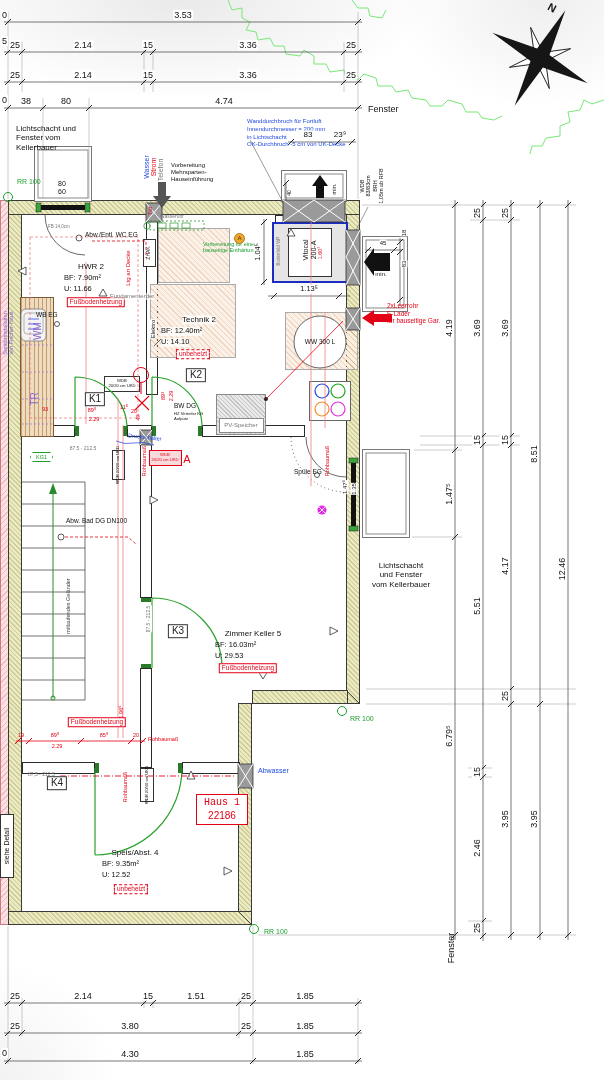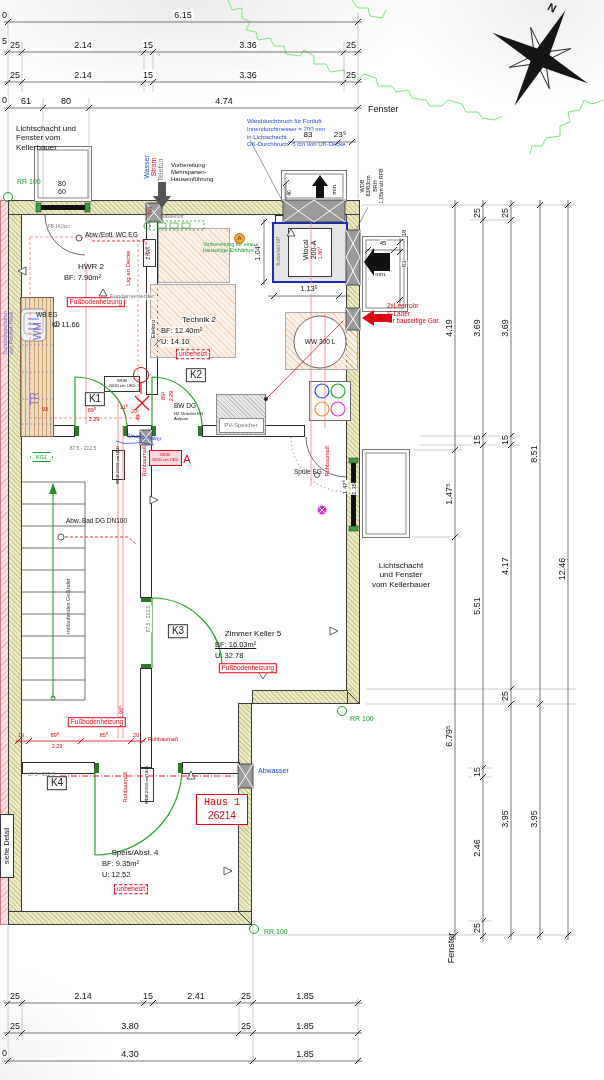--- a/index.html
+++ b/index.html
@@ -253,42 +253,42 @@
     </g>
 
     <g fill="none">
       <path d="M22 345 H54 M22 372 H54 M22 399 H54 M22 424 H54" stroke="#9a7ad2" stroke-width="0.7" stroke-dasharray="2,2"></path>
       <path d="M116 441 q9 4 18 2 t20 2" stroke="#2040e0" stroke-width="0.7"></path>
       <path d="M154 346 l7 -7" stroke="#333" stroke-width="0.7"></path>
     </g>
   </svg>
 
   <span class="lb dim" style="left:1px;top:10px;">0</span>
-  <span class="lb dim c" style="left:183px;top:15px;">6.15</span>
+  <span class="lb dim c" style="left:183px;top:15px;">3.53</span>
   <span class="lb dim" style="left:1px;top:36px;">5</span>
   <span class="lb dim c" style="left:15px;top:45px;">25</span>
   <span class="lb dim c" style="left:83px;top:45px;">2.14</span>
   <span class="lb dim c" style="left:148px;top:45px;">15</span>
   <span class="lb dim c" style="left:248px;top:45px;">3.36</span>
   <span class="lb dim c" style="left:351px;top:45px;">25</span>
   <span class="lb dim c" style="left:15px;top:75px;">25</span>
   <span class="lb dim c" style="left:83px;top:75px;">2.14</span>
   <span class="lb dim c" style="left:148px;top:75px;">15</span>
   <span class="lb dim c" style="left:248px;top:75px;">3.36</span>
   <span class="lb dim c" style="left:351px;top:75px;">25</span>
   <span class="lb dim" style="left:1px;top:95px;">0</span>
-  <span class="lb dim c" style="left:26px;top:101px;">61</span>
+  <span class="lb dim c" style="left:26px;top:101px;">38</span>
   <span class="lb dim c" style="left:66px;top:101px;">80</span>
   <span class="lb dim c" style="left:224px;top:101px;">4.74</span>
   <span class="lb f9" style="left:368px;top:104px;">Fenster</span>
 
   <span class="lb dim c" style="left:15px;top:996px;">25</span>
   <span class="lb dim c" style="left:83px;top:996px;">2.14</span>
   <span class="lb dim c" style="left:148px;top:996px;">15</span>
-  <span class="lb dim c" style="left:196px;top:996px;">2.41</span>
+  <span class="lb dim c" style="left:196px;top:996px;">1.51</span>
   <span class="lb dim c" style="left:246px;top:996px;">25</span>
   <span class="lb dim c" style="left:305px;top:996px;">1.85</span>
   <span class="lb dim c" style="left:15px;top:1026px;">25</span>
   <span class="lb dim c" style="left:130px;top:1026px;">3.80</span>
   <span class="lb dim c" style="left:246px;top:1026px;">25</span>
   <span class="lb dim c" style="left:305px;top:1026px;">1.85</span>
   <span class="lb dim" style="left:1px;top:1048px;">0</span>
   <span class="lb dim c" style="left:130px;top:1054px;">4.30</span>
   <span class="lb dim c" style="left:305px;top:1054px;">1.85</span>
 
@@ -341,21 +341,21 @@
   <span class="lb f6 c" style="left:383px;top:243px;background:#fff;">45</span>
   <span class="lb f6 c" style="left:381px;top:274px;">min.</span>
   <span class="lb f6 r" style="left:404px;top:264px;background:#fff;">83</span>
   <span class="lb f6 r" style="left:404px;top:233px;background:#fff;">18</span>
   <span class="lb f65 red" style="left:387px;top:302px;">2xLeerrohr
 E-Lader
 für bauseitige Gar.</span>
 
   <span class="lb f8 c" style="left:91px;top:267px;">HWR 2</span>
   <span class="lb" style="left:64px;top:274px;">BF:  7.90m²</span>
-  <span class="lb" style="left:52px;top:285px;margin-top:36px;">U:  11.66</span>
+  <span class="lb" style="left:64px;top:285px;">U:  11.66</span>
   <span class="lb f65 red rbox c" style="left:96px;top:302px;">Fußbodenheizung</span>
   <span class="lb f65" style="left:85px;top:231px;">Abw./Entl. WC EG</span>
   <span class="lb f45 gry" style="left:48px;top:224px;">FB 14,0cm</span>
   <span class="lb f65" style="left:36px;top:311px;">WB EG</span>
   <span class="lb f6 r red" style="left:128px;top:268px;">Ltg an Decke</span>
   <span class="lb f10 r pur" style="left:38px;top:331px;">WM</span>
   <span class="lb f10 r pur" style="left:35px;top:399px;">TR</span>
   <span class="lb f55 red" style="left:42px;top:406px;">93</span>
   <span class="lb f55 r pur" style="left:8px;top:333px;white-space:pre;">Sanitärinstallation
 von Fischer-Haus</span>
@@ -408,43 +408,43 @@
   <div class="kgbadge" style="left:30px;top:452px;"><span>KG1</span></div>
   <span class="lb f65" style="left:294px;top:468px;">Spüle EG</span>
   <span class="lb f6 r" style="left:345px;top:487px;background:#fff;">1.47⁵</span>
   <span class="lb f6 r" style="left:354px;top:489px;background:#fff;">1.35</span>
 
   <span class="lb f65" style="left:66px;top:517px;">Abw. Bad DG DN100</span>
   <span class="lb f55 r dgry" style="left:68px;top:606px;">mitlaufendes Geländer</span>
   <span class="lb f5 gry r" style="left:149px;top:619px;background:#fff;">87.5 - 212.5</span>
 
   <span class="lb f8 c" style="left:253px;top:634px;">Zimmer Keller 5</span>
-  <span class="lb" style="left:215px;top:641px;text-decoration:underline;">BF:  16.03m²</span>
-  <span class="lb" style="left:215px;top:652px;">U:  32.78</span>
+  <span class="lb" style="left:215px;top:641px;">BF:  16.03m²</span>
+  <span class="lb" style="left:215px;top:652px;">U:  29.53</span>
   <span class="lb f65 red rbox c" style="left:248px;top:668px;">Fußbodenheizung</span>
   <span class="lb f7 grn" style="left:350px;top:715px;">RR 100</span>
   <span class="lb f8 c" style="left:401px;top:575px;">Lichtschacht
 und Fenster
 vom Kellerbauer</span>
 
   <span class="lb f65 red rbox c" style="left:97px;top:722px;">Fußbodenheizung</span>
   <span class="lb f55 red c" style="left:21px;top:735px;">19</span>
   <span class="lb f55 red c" style="left:55px;top:735px;">89⁵</span>
   <span class="lb f55 red c" style="left:104px;top:735px;">85⁵</span>
   <span class="lb f55 red c" style="left:136px;top:735px;">20</span>
   <span class="lb f55 red c" style="left:57px;top:746px;">2.29</span>
   <span class="lb f55 red r" style="left:121px;top:712px;">1.96⁵</span>
   <span class="lb f55 red" style="left:148px;top:736px;">Rohbaumaß</span>
   <span class="lb f55 r red" style="left:125px;top:787px;">Rohbaumaß</span>
   <span class="lb f42 r" style="left:147px;top:785px;">WDB
 20/40 cm UKD</span>
   <span class="lb f5 gry" style="left:28px;top:772px;">87,5 - 212,5</span>
   <span class="lb f7 blu" style="left:258px;top:767px;">Abwasser</span>
   <span class="lb f10 red c" style="left:222px;top:803px;font-family:Liberation Mono, monospace;">Haus 1</span>
-  <span class="lb f10 red c" style="left:222px;top:816px;">26214</span>
+  <span class="lb f10 red c" style="left:222px;top:816px;">22186</span>
   <span class="lb f7 r" style="left:7px;top:846px;">siehe Detail</span>
 
   <span class="lb f8 c" style="left:135px;top:853px;">Speis/Abst. 4</span>
   <span class="lb" style="left:102px;top:860px;">BF:  9.35m²</span>
   <span class="lb" style="left:102px;top:871px;">U:  12.52</span>
   <span class="lb f65 red rdash c" style="left:131px;top:889px;">unbeheizt</span>
   <span class="lb f7 grn" style="left:264px;top:928px;">RR 100</span>
 
   <span class="lb f11 c" style="left:552px;top:8px;transform:translate(-50%,-50%) rotate(28deg);font-weight:bold;">N</span>
 

